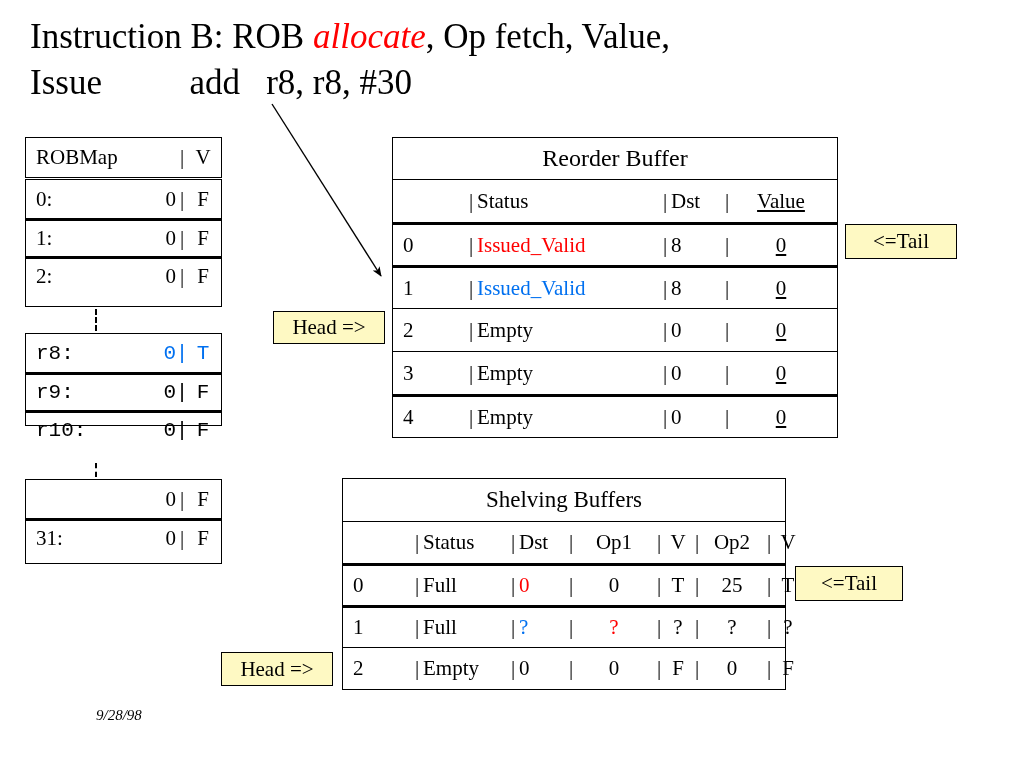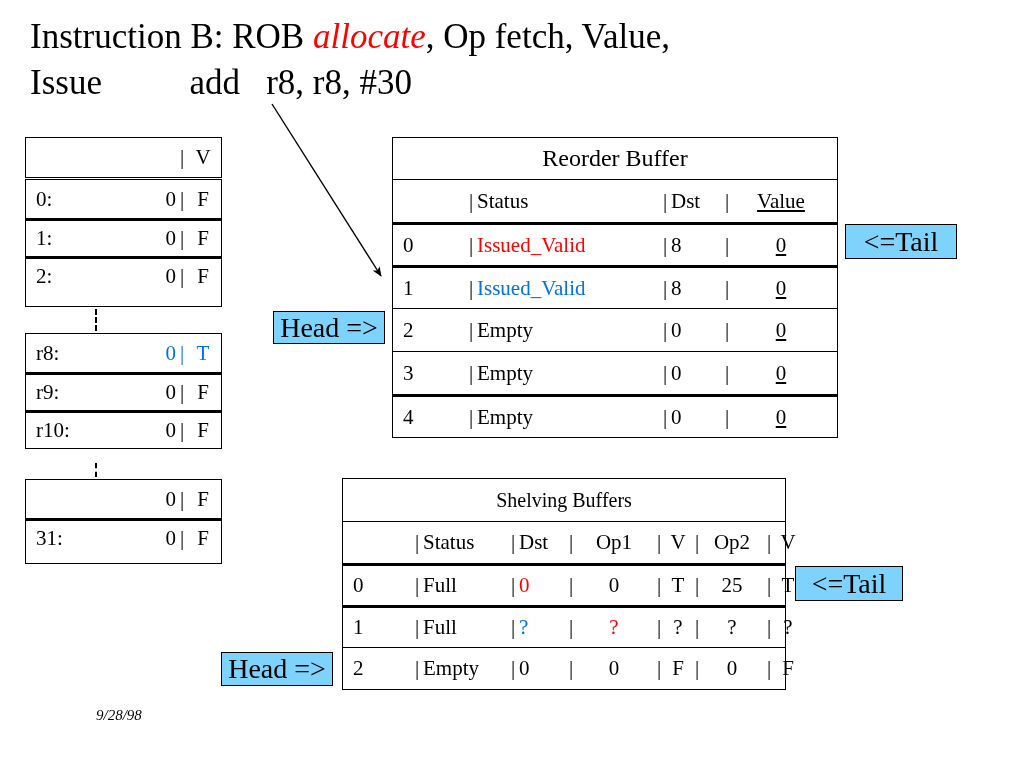--- a/index.html
+++ b/index.html
@@ -70,21 +70,21 @@
   }
   .robmap .trow { height: 38px; }
   .robmap .c-label { left: 10px;  width: 120px; }
   .robmap .c-val   { left: 100px; width: 50px;  }
   .robmap .c-bar   { left: 151px; width: 10px;  }
   .robmap .c-v     { left: 161px; width: 32px;  }
 
   #robmap-head { top: 137px; height: 41px; }
   #robmap-head .trow { height: 39px; }
   #robmap-a { top: 179px; height: 128px; }
-  #robmap-b { top: 333px; height: 116px; }
+  #robmap-b { top: 333px; height: 93px; font-family: Liberation Mono, monospace; }
   #robmap-c { top: 479px; height: 85px; }
 
   
   .dashes {
     position: absolute;
     left: 95px;
     width: 0px;
     border-left: 2px dashed #000;
   }
   #dash1 { top: 309px; height: 22px; }
@@ -107,46 +107,46 @@
   #rob .c-b3   { left: 328px; width: 12px; }
   #rob .c-val  { left: 340px; width: 96px; text-decoration: underline; }
 
   
   #shelve {
     left: 342px;
     top: 478px;
     width: 444px;
   }
   #shelve .trow { height: 42px; }
-  #shelve .sh-title { height: 42px; font-size: 20px; }
+  #shelve .sh-title { height: 42px; font-size: 23px; }
   #shelve .sh-title .cell { left: 0; right: 0; }
   #shelve .c-idx  { left: 10px;  width: 56px; }
   #shelve .c-b1   { left: 68px;  width: 12px; }
   #shelve .c-stat { left: 80px;  width: 84px; }
   #shelve .c-b2   { left: 164px; width: 12px; }
   #shelve .c-dst  { left: 176px; width: 44px; }
   #shelve .c-b3   { left: 222px; width: 12px; }
   #shelve .c-op1  { left: 234px; width: 74px; }
   #shelve .c-b4   { left: 310px; width: 12px; }
   #shelve .c-v1   { left: 322px; width: 26px; }
   #shelve .c-b5   { left: 348px; width: 12px; }
   #shelve .c-op2  { left: 360px; width: 58px; }
   #shelve .c-b6   { left: 420px; width: 12px; }
   #shelve .c-v2   { left: 432px; width: 26px; }
 
   
   .callout {
     position: absolute;
     border: 1px solid #000;
-    background: #7dd3fc;
+    background: #fef9c3;
     box-sizing: border-box;
     display: flex;
     align-items: center;
     justify-content: center;
-    font-size: 28px;
+    font-size: 21px;
     white-space: pre;
   }
   #head-rob    { left: 273px; top: 311px; width: 112px; height: 33px; }
   #tail-rob    { left: 845px; top: 224px; width: 112px; height: 35px; }
   #head-shelve { left: 221px; top: 652px; width: 112px; height: 34px; }
   #tail-shelve { left: 795px; top: 566px; width: 108px; height: 35px; }
 
   
   #arrow-svg {
     position: absolute;
@@ -165,20 +165,21 @@
     font-family: "Liberation Serif", "DejaVu Serif", serif;
   }
 </style>
 </head>
 <body>
 
 <div id="title"><span>Instruction B: ROB </span><span class="red-ital">allocate</span><span>, Op fetch, Value,</span><span class="l2">Issue          add   r8, r8, #30</span></div>
 
 <div class="tbl robmap" id="robmap-head">
   <div class="trow">
+    <span class="cell l c-label">ROBMap</span>
     <span class="cell c c-bar">|</span>
     <span class="cell c c-v">V</span>
   </div>
 </div>
 
 <div class="tbl robmap" id="robmap-a">
   <div class="trow">
     <span class="cell l c-label">0:</span>
     <span class="cell r c-val">0</span>
     <span class="cell c c-bar">|</span>

